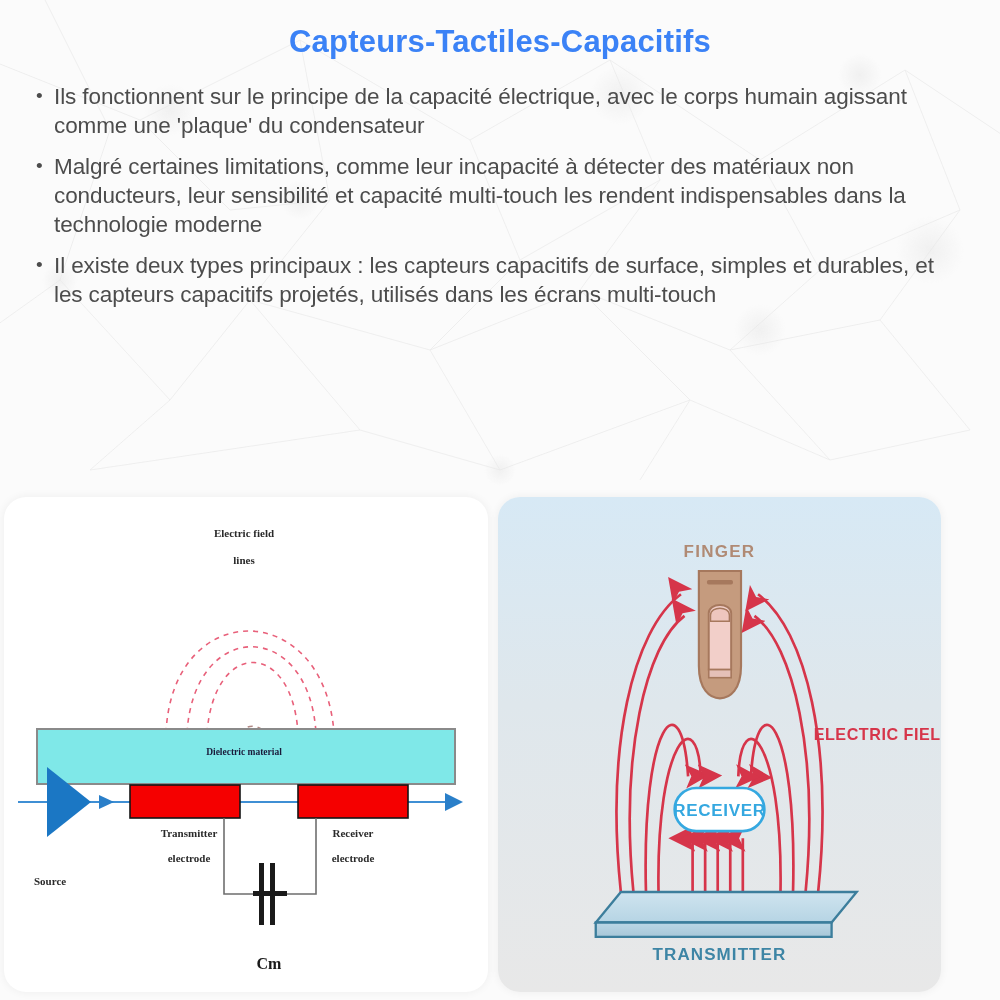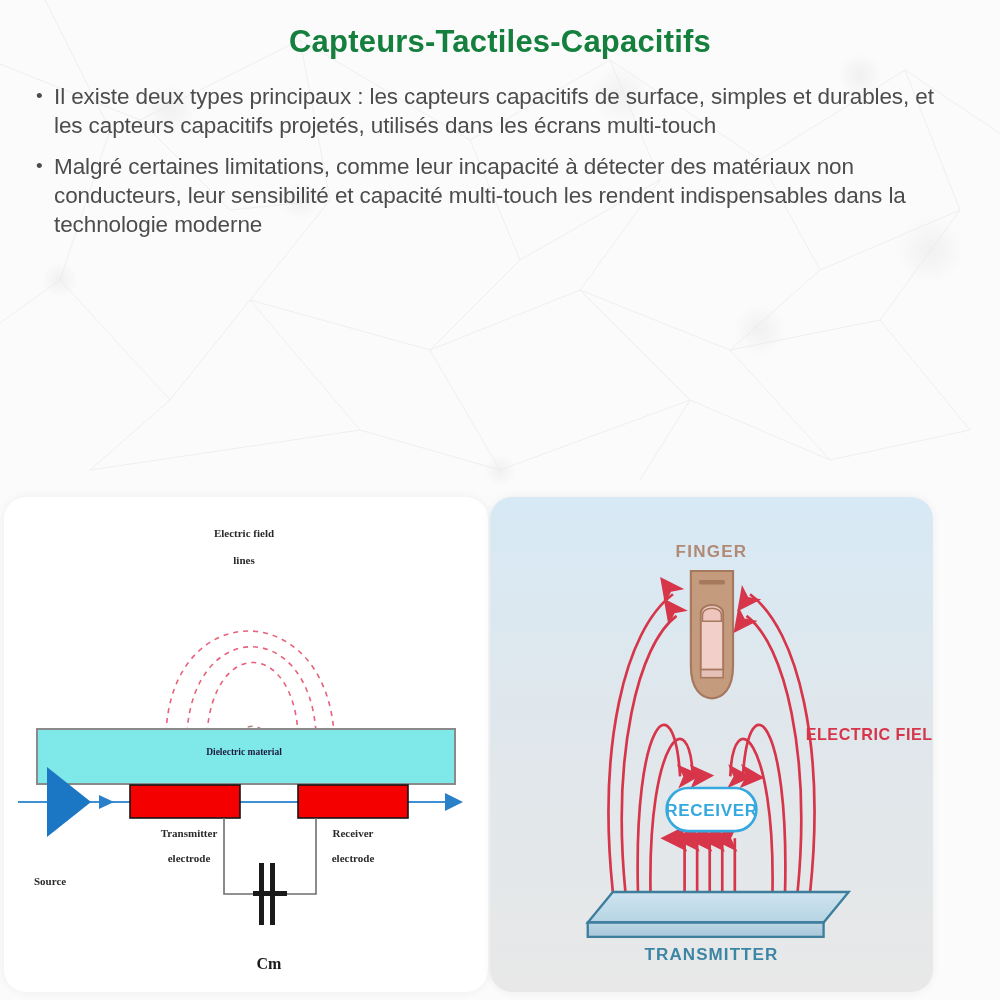--- a/index.html
+++ b/index.html
@@ -17,21 +17,21 @@
     pointer-events:none;
     opacity:.55;
   }
   #page-root{position:absolute;inset:0;z-index:2;}
 
   
   .title{
     text-align:center;
     font-size:31px;
     font-weight:700;
-    color:#15803d;
+    color:#3b82f6;
     letter-spacing:.2px;
     padding-top:24px;
     margin:0;
   }
   .bullets{
     margin:22px 0 0 0;
     padding:0 40px 0 36px;
     list-style:none;
   }
   .bullets li{
@@ -50,21 +50,21 @@
     font-size:19px;
     color:#4c4c4c;
   }
 
   
   .panels{
     position:absolute;
     left:0;top:497px;
     width:1000px;height:503px;
     display:flex;
-    gap:2px;
+    gap:10px;
     padding:0 4px;
     box-sizing:border-box;
   }
   .panel{
     position:relative;
     border-radius:22px;
     overflow:hidden;
     box-shadow:0 0 10px rgba(0,0,0,.06);
   }
   .panel-left{
@@ -123,22 +123,23 @@
     <circle cx="60" cy="280" r="18"></circle>
     <circle cx="500" cy="470" r="16"></circle>
   </g>
 </svg>
 
 <div id="page-root">
 
   <h1 class="title">Capteurs-Tactiles-Capacitifs</h1>
 
   <ul class="bullets">
+    <li>Ils fonctionnent sur le principe de la capacité électrique, avec le corps humain agissant comme une 'plaque' du condensateur</li>
+    <li>Malgré certaines limitations, comme leur incapacité à détecter des matériaux non conducteurs, leur sensibilité et capacité multi-touch les rendent indispensables dans la technologie moderne</li>
     <li>Il existe deux types principaux : les capteurs capacitifs de surface, simples et durables, et les capteurs capacitifs projetés, utilisés dans les écrans multi-touch</li>
-    <li>Malgré certaines limitations, comme leur incapacité à détecter des matériaux non conducteurs, leur sensibilité et capacité multi-touch les rendent indispensables dans la technologie moderne</li>
   </ul>
 
   <div class="panels">
 
     <div class="panel panel-left">
       <svg viewBox="0 0 484 495">
         <defs>
           <marker id="arrR" markerWidth="9" markerHeight="9" refX="7" refY="4.5" orient="auto">
             <path d="M0,0 L9,4.5 L0,9 Z" fill="#2a7fc9"></path>
           </marker>

